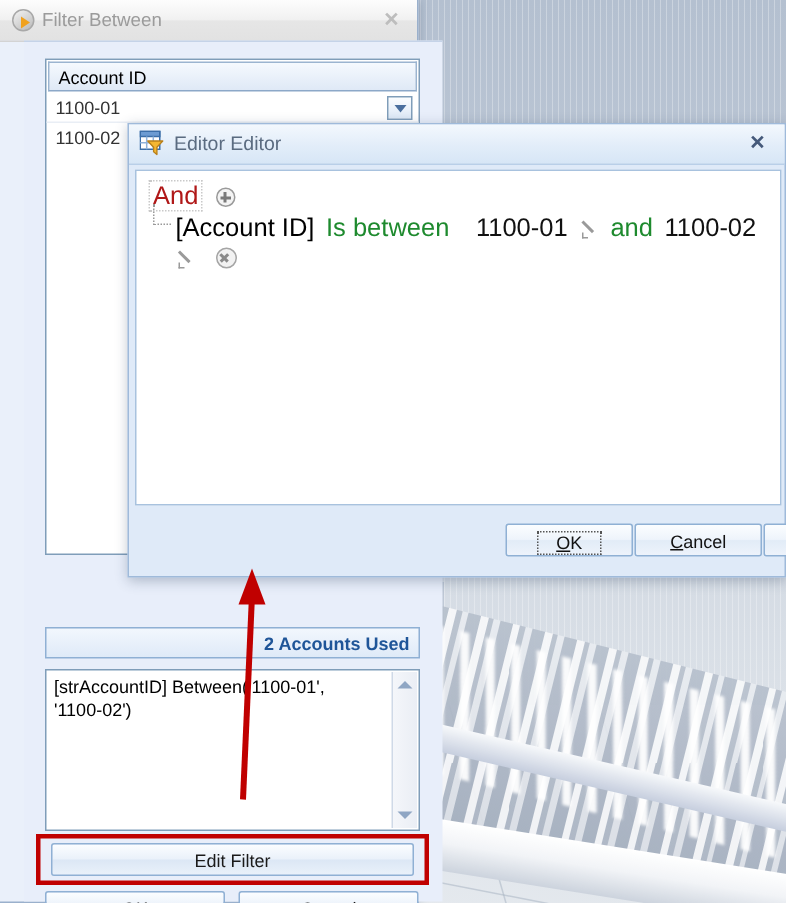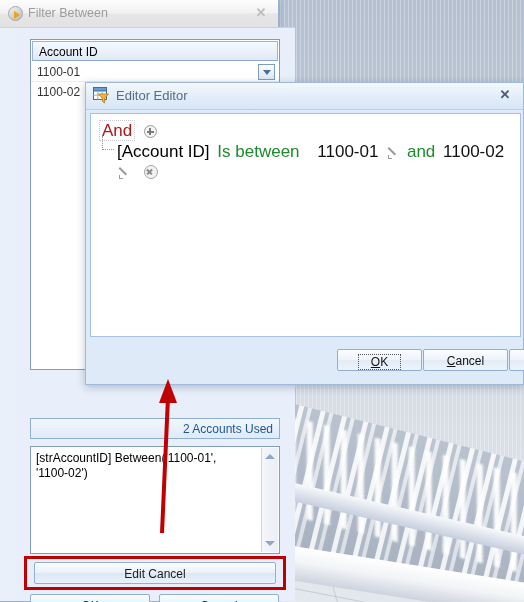--- a/index.html
+++ b/index.html
@@ -85,21 +85,21 @@
   .gridrow{position:relative;height:20px;padding:3px 0 0 6px;font-size:12px;color:#333;box-sizing:border-box;}
   #row0{border-bottom:1px solid #e9eef5;}
   #ddbtn{position:absolute;right:4px;top:2px;width:17px;height:16px;box-sizing:border-box;
     background:linear-gradient(180deg,#fbfdff,#dce8f6);border:1px solid #7f9db9;}
   #ddbtn::after{content:"";position:absolute;left:4px;top:5px;
     border-top:5px solid #4a6f9e;border-left:4px solid transparent;border-right:4px solid transparent;}
 
   
   #usedBar{position:absolute;left:14px;top:390px;width:250px;height:21px;box-sizing:border-box;
     background:linear-gradient(180deg,#f2f7fd,#dfeaf8);border:1px solid #8fb0d4;
-    text-align:right;color:#1f5598;font-size:12px;padding:3px 6px 0 0;}
+    text-align:right;color:#1f5598;font-size:12px;padding:3px 6px 0 0;font-weight:bold;}
 
   
   #filterText{position:absolute;left:14px;top:418px;width:250px;height:108px;box-sizing:border-box;
     background:#fff;border:1px solid #7f9db9;overflow:hidden;}
   #filterText .txt{position:absolute;left:5px;top:4px;width:212px;font-size:12px;color:#000;line-height:15px;}
   .vscroll{position:absolute;right:1px;top:1px;width:16px;bottom:1px;
     background:linear-gradient(90deg,#f4f6fa,#eaeef5);border-left:1px solid #cfd9e7;}
   .vs-up,.vs-dn{position:absolute;left:0;width:16px;height:16px;}
   .vs-up{top:0;} .vs-dn{bottom:0;}
   .vs-up::after{content:"";position:absolute;left:3px;top:6px;
@@ -222,21 +222,21 @@
 
     <div id="filterText">
       <div class="txt">[strAccountID] Between('1100-01', '1100-02')</div>
       <div class="vscroll">
         <div class="vs-up"></div>
         <div class="vs-dn"></div>
       </div>
     </div>
 
     <div id="redBox"></div>
-    <div class="btn" id="editFilterBtn">Edit Cancel</div>
+    <div class="btn" id="editFilterBtn">Edit Filter</div>
 
     <div class="btn" id="okBtn">OK</div>
     <div class="btn" id="cancelBtn">Cancel</div>
   </div>
 </div>
 
 <div class="dlg" id="winEditor">
 
   <div id="edTitle">
     <span class="filtericon">

